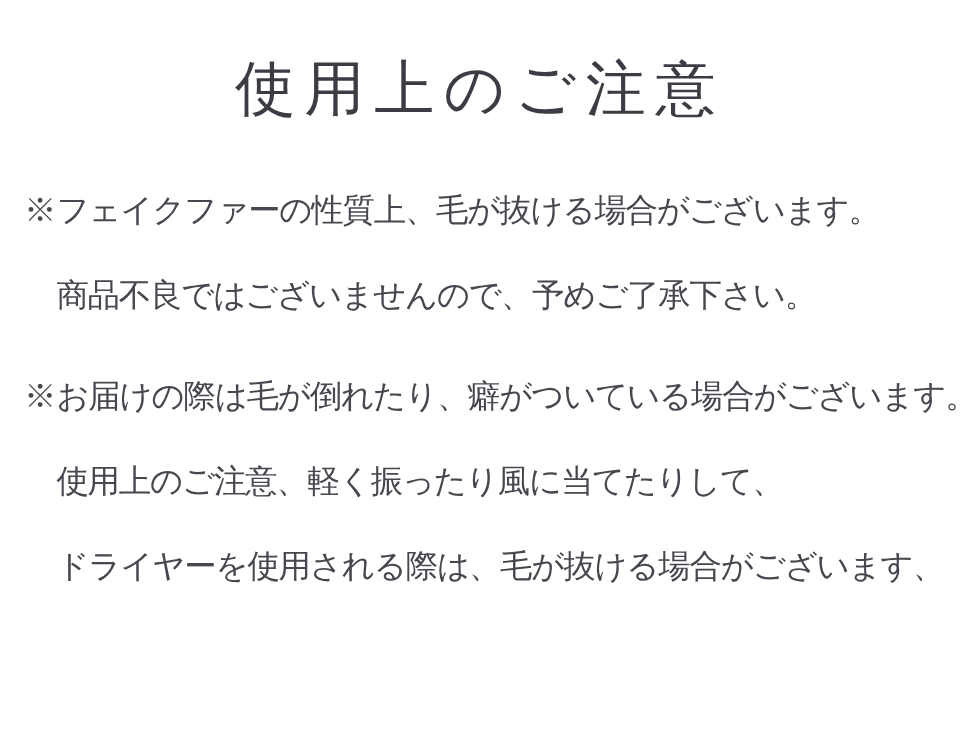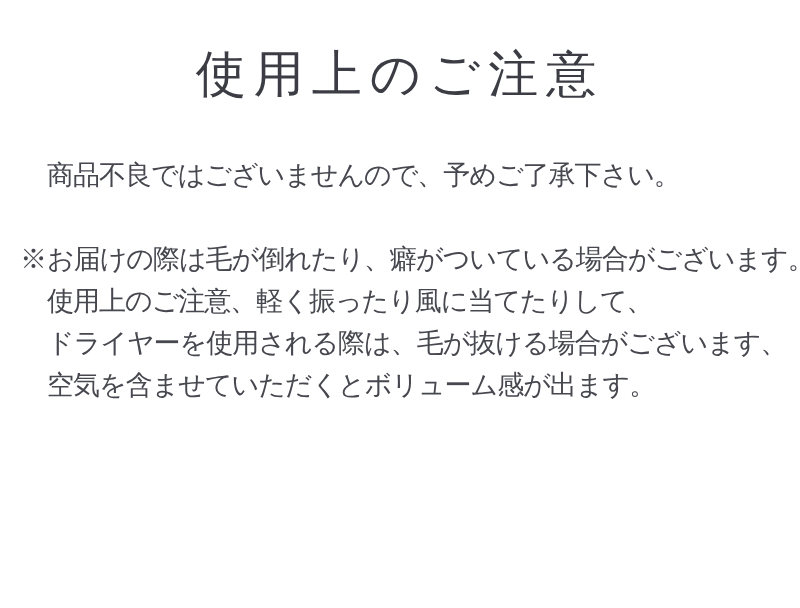--- a/index.html
+++ b/index.html
@@ -35,39 +35,41 @@
     font-size: 27px;
     letter-spacing: -1px;
   }
   .para { margin: 0; }
   .para + .para { margin-top: 42px; } 
   .line {
     height: 42px;
     line-height: 42px;
     white-space: nowrap;
   }
-  .line.cont { padding-left: 27px; } 
+  .line.cont { padding-left: 27px; margin-top: 29px; } 
   .marker { display: inline-block; width: 27px; }
 </style>
 </head>
 <body>
 
 <div class="canvas">
 
   <h1 class="title">使用上のご注意</h1>
 
   <div class="notice-body">
 
     <div class="para">
+      <div class="line first">
+        <span class="marker">※</span><span>フェイクファーの性質上、毛が抜ける場合がございます。</span>
+      </div>
       <div class="line cont">商品不良ではございませんので、予めご了承下さい。</div>
     </div>
 
     <div class="para">
       <div class="line first">
         <span class="marker">※</span><span>お届けの際は毛が倒れたり、癖がついている場合がございます。</span>
       </div>
       <div class="line cont">使用上のご注意、軽く振ったり風に当てたりして、</div>
       <div class="line cont">ドライヤーを使用される際は、毛が抜ける場合がございます、</div>
-      <div class="line cont">空気を含ませていただくとボリューム感が出ます。</div>
     </div>
 
   </div>
 </div>
 
 </body></html>

